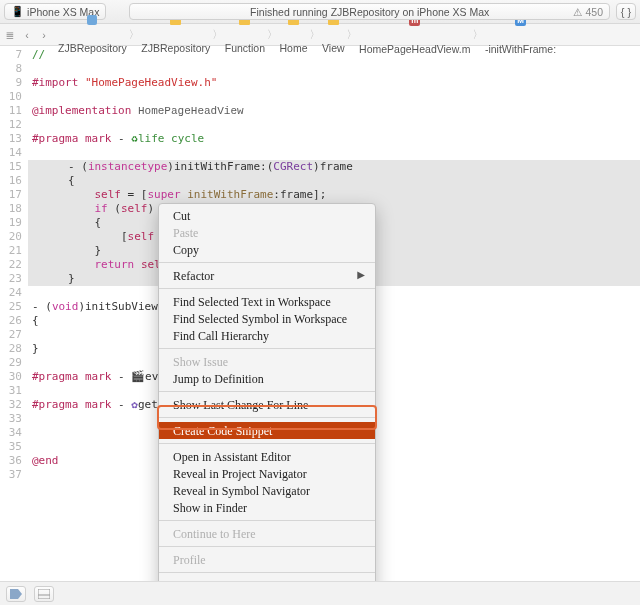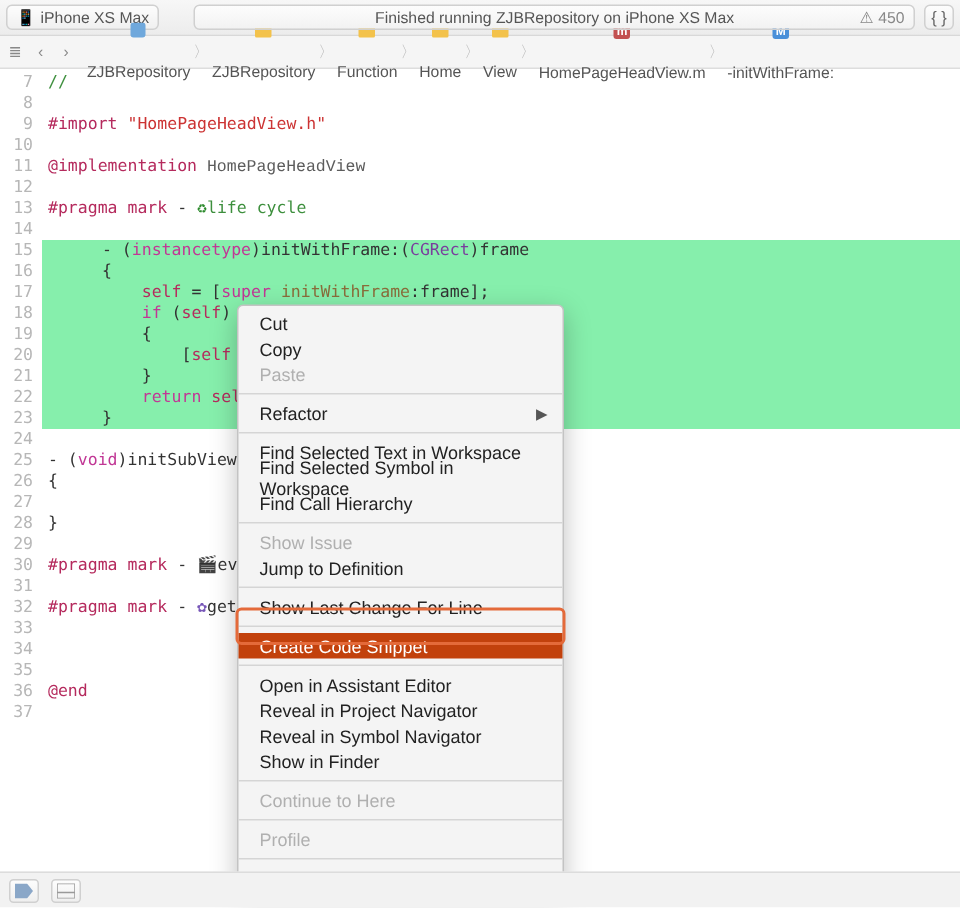--- a/index.html
+++ b/index.html
@@ -104,21 +104,21 @@
     width: 28px;
     text-align: right;
     padding: 2px 6px 0 0;
     color:#b7b7b7;
     background:#fff;
     user-select:none;
   }
   .gutter div { height:14px; }
   .codecol { flex:1; padding-top:2px; white-space: pre; color:#333; position:relative;}
   .line { height:14px; padding-left: 4px; }
-  .sel { background:#86efac;padding-left:40px; }
+  .sel { background:#e5e5e5;padding-left:40px; }
   .kw { color:#c13795; }
   .type { color:#7a3e9d; }
   .str { color:#cc3333; }
   .cmt { color:#3d8f3d; }
   .at { color:#b52a5d; }
   .fn { color:#5c5c5c;font-family:Liberation Mono, monospace; }
   .self { color:#b52a5d; }
   .brown { color:#8a6d3b;text-align:center; }
 
   .recycle { color:#2e8b2e; }
@@ -134,22 +134,23 @@
     border:1px solid #c3c3c3;
     border-radius:4px;
     box-shadow: 0 6px 18px rgba(0,0,0,.25);
     padding: 3px 0;
     font-size:12px;
   }
   .ctx-item {
     padding: 2px 14px;
     color:#222;
     height: 17px;
-    display:flex; align-items:center;
+    display:flex; align-items:flex-start;
     position:relative;
+    font-family:Liberation Serif, serif;
   }
   .ctx-item.disabled { color:#b0b0b0; }
   .ctx-sep { height:1px; background:#d5d5d5; margin:4px 0;}
   .ctx-item .arrow { position:absolute; right:10px; color:#555; font-size:10px;}
   .ctx-item.highlight {
     background:#c2410c;
     color:#fff;
   }
   .highlight-ring {
     position:absolute;
@@ -269,25 +270,25 @@
       <div>36</div>
       <div>37</div>
     </div>
   <div class="codecol" id="codecol"><div class="line"><span class="cmt">//</span></div><div class="line">&nbsp;</div><div class="line"><span class="at">#import</span> <span class="str">"HomePageHeadView.h"</span></div><div class="line">&nbsp;</div><div class="line"><span class="at">@implementation</span> <span class="fn">HomePageHeadView</span></div><div class="line">&nbsp;</div><div class="line"><span class="at">#pragma mark</span> - <span class="recycle">♻</span><span class="cmt">life cycle</span></div><div class="line">&nbsp;</div><div class="line sel">- (<span class="kw">instancetype</span>)initWithFrame:(<span class="type">CGRect</span>)frame</div><div class="line sel">{</div><div class="line sel">    <span class="self">self</span> = [<span class="kw">super</span> <span class="brown">initWithFrame</span>:frame];</div><div class="line sel">    <span class="kw">if</span> (<span class="self">self</span>)</div><div class="line sel">    {</div><div class="line sel">        [<span class="self">self</span> <span class="brown">initSu</span></div><div class="line sel">    }</div><div class="line sel">    <span class="kw">return</span> <span class="self">self</span>;</div><div class="line sel">}</div><div class="line">&nbsp;</div><div class="line">- (<span class="kw">void</span>)initSubViews</div><div class="line">{</div><div class="line">&nbsp;</div><div class="line">}</div><div class="line">&nbsp;</div><div class="line"><span class="at">#pragma mark</span> - <span class="cam">🎬</span>eve</div><div class="line">&nbsp;</div><div class="line"><span class="at">#pragma mark</span> - <span class="gear">✿</span>get</div><div class="line">&nbsp;</div><div class="line">&nbsp;</div><div class="line">&nbsp;</div><div class="line"><span class="at">@end</span></div><div class="line">&nbsp;</div></div>
 </div>
 
 <div class="ctx" id="ctx">
     <div class="ctx-item">
       <span>Cut</span>
     </div>
-    <div class="ctx-item">
-      <span>Copy</span>
-    </div>
     <div class="ctx-item disabled">
       <span>Paste</span>
+    </div>
+    <div class="ctx-item">
+      <span>Copy</span>
     </div>
     <div class="ctx-sep"></div>
     <div class="ctx-item">
       <span>Refactor</span>
       <span class="arrow">▶</span>
     </div>
     <div class="ctx-sep"></div>
     <div class="ctx-item">
       <span>Find Selected Text in Workspace</span>
     </div>

